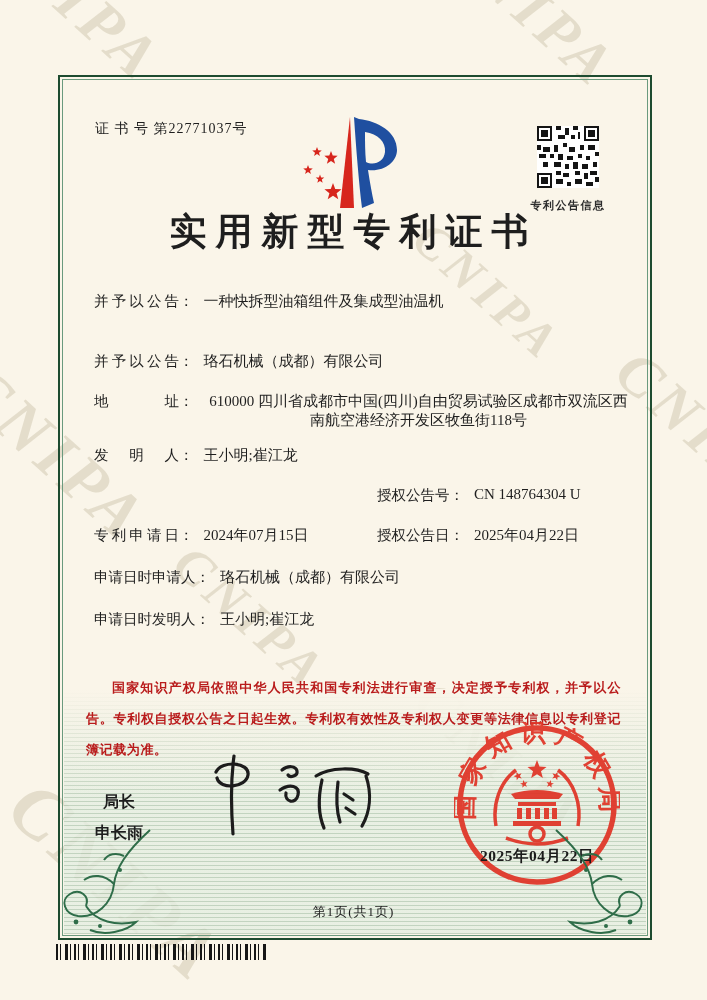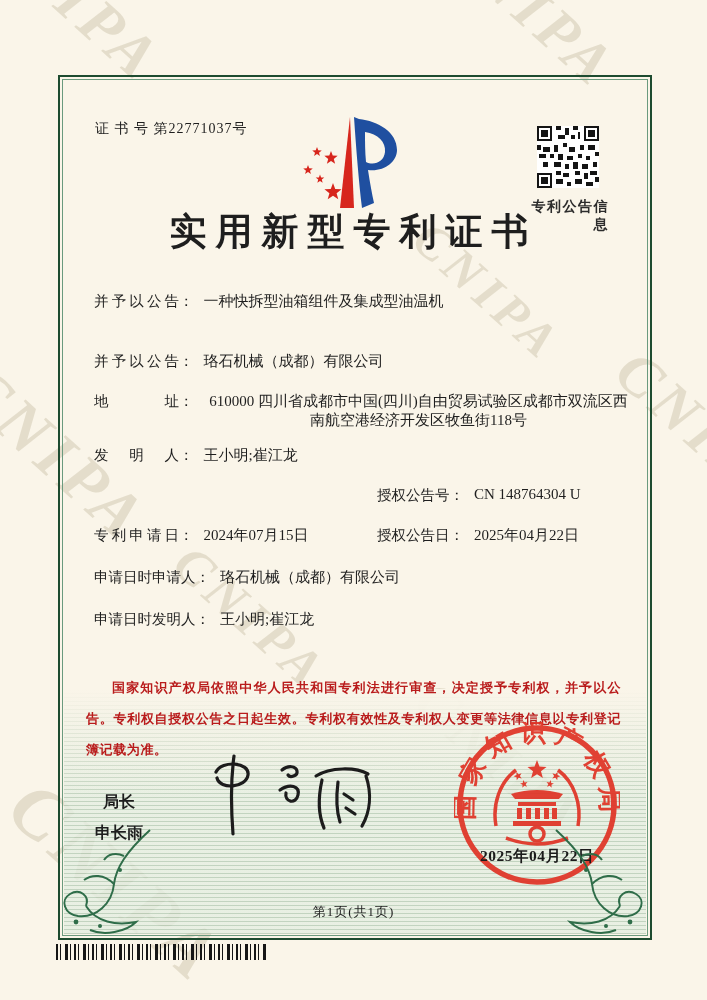--- a/index.html
+++ b/index.html
@@ -15,21 +15,21 @@
   .frame-inner{position:absolute;inset:2px;border:1px solid #6a9a7e;}
   .guilloche{position:absolute;left:4px;right:4px;bottom:4px;height:245px;
      background:
        linear-gradient(to bottom,#faf5e9 0px,rgba(250,245,233,0.55) 45px,rgba(250,245,233,0) 110px),
        repeating-linear-gradient(to bottom,rgba(104,148,114,0.30) 0 1px,rgba(232,240,229,0.55) 1px 4px),
        linear-gradient(rgba(222,234,219,0.6),rgba(222,234,219,0.6));}
   
   .content{position:absolute;inset:0;z-index:3;text-decoration:underline;}
   .cert-no{position:absolute;left:95px;top:120px;font-size:14px;letter-spacing:1px;}
   .qr-wrap{position:absolute;left:527px;top:126px;width:82px;text-align:center;}
-  .qr-label{margin-top:6px;font-size:14px;letter-spacing:1.5px;color:#2c2c2c;font-weight:bold;text-align:right;}
+  .qr-label{margin-top:6px;font-size:11px;letter-spacing:1.5px;color:#2c2c2c;font-weight:bold;}
   .title{position:absolute;left:0;right:0;top:207px;text-align:center;font-size:37px;
          font-weight:bold;letter-spacing:9px;}
   .row{position:absolute;left:94px;font-size:15px;white-space:nowrap;}
   .flabel{display:inline-block;width:85px;text-align:justify;text-align-last:justify;
           vertical-align:top;font-size:14.5px;}
   .flabel.wide{width:auto;text-align:left;text-align-last:auto;}
   .colon{margin-right:10px;vertical-align:top;display:inline-block;font-size:14.5px;}
   .val{display:inline-block;vertical-align:top;}
   .val-wrap{white-space:normal;width:430px;line-height:19px;text-align:center;}
   .row-r{position:absolute;left:377px;font-size:15px;white-space:nowrap;}

